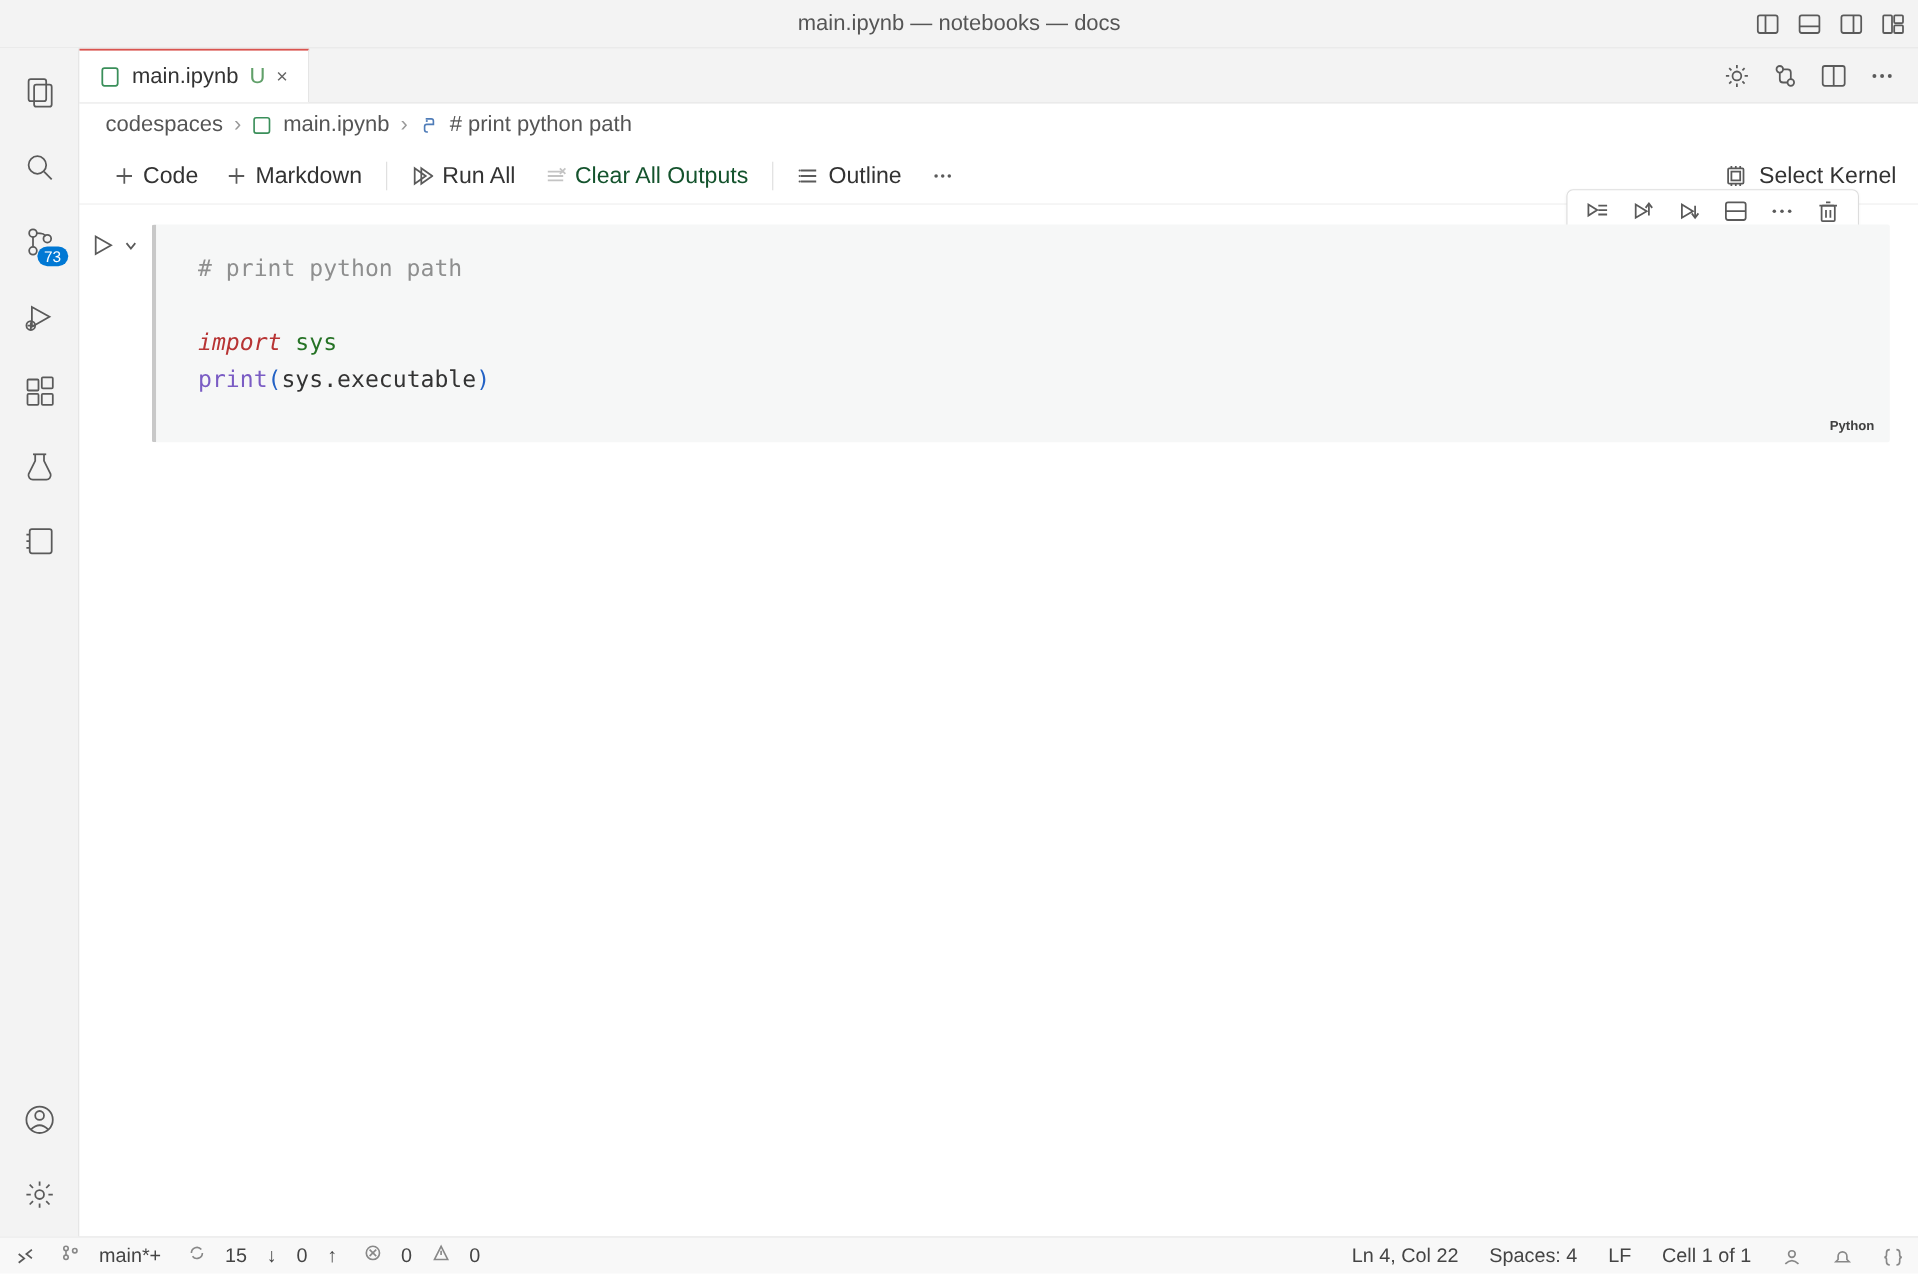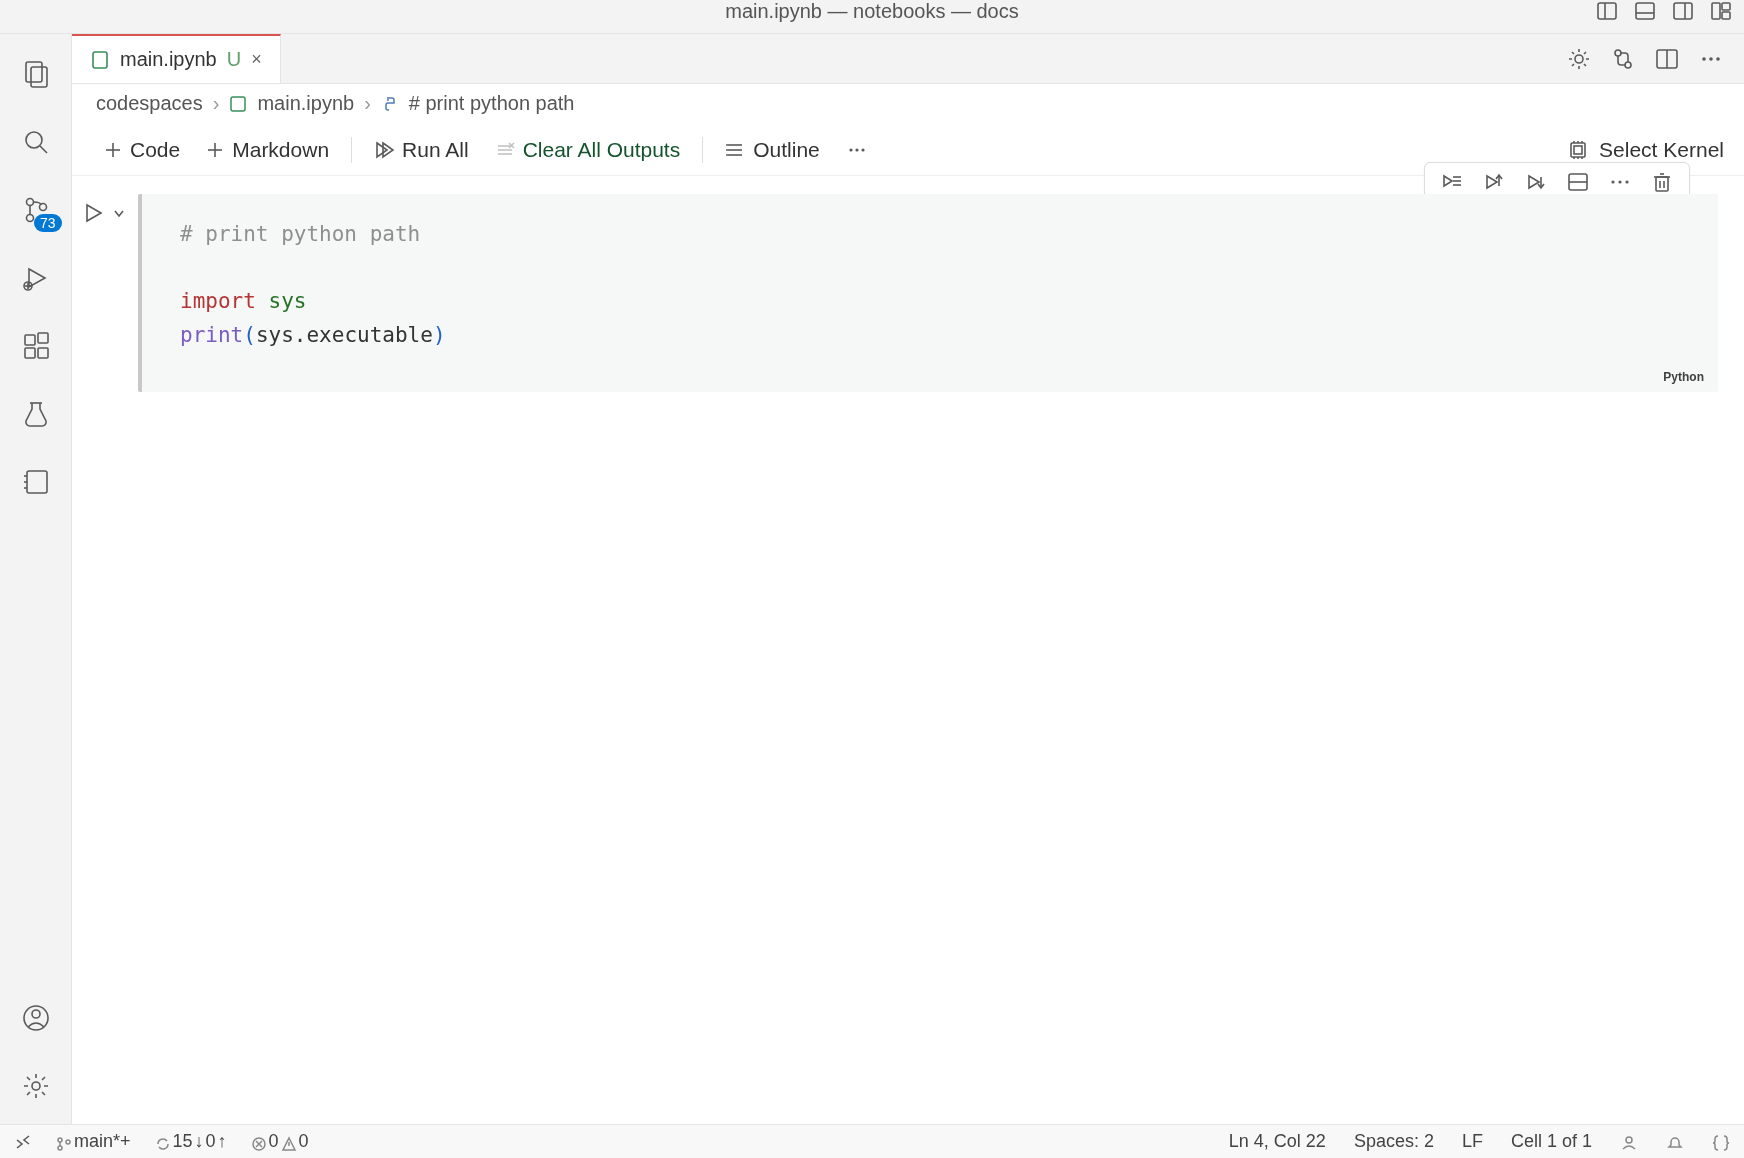--- a/index.html
+++ b/index.html
@@ -8,25 +8,25 @@
   font-size: 18px;
   color: #333;
   background: #ffffff;
   width: 1744px;
   height: 1158px;
   overflow: hidden;
   display: flex;
   flex-direction: column;
 }
 .titlebar {
-  height: 34px;
+  height: 44px;
   background: #f3f3f3;
   border-bottom: 1px solid #e5e5e5;
   display: flex;
-  align-items: flex-start;
+  align-items: center;
   justify-content: center;
   position: relative;
 }
 .titlebar-title { color: #555; font-size: 20px; }
 .titlebar-right {
   position: absolute;
   right: 12px;
   display: flex;
   gap: 16px;
 }
@@ -140,21 +140,21 @@
   position: relative;
   border-radius: 2px;
 }
 .code {
   font-family: "SF Mono", Monaco, Menlo, Consolas, monospace;
   font-size: 21px;
   line-height: 1.6;
   white-space: pre;
 }
 .c-comment { color: #6a9955; opacity: 0.85; color:#7d7d7d; }
-.c-keyword { color: #b73434; }
+.c-keyword { color: #b73434; font-style: italic; }
 .c-module { color: #267326; }
 .c-func { color: #7a5cc4; }
 .c-paren { color: #2362c5; }
 .c-attr { color: #333; }
 
 .cell-lang {
   position: absolute;
   right: 14px;
   bottom: 8px;
   color: #404040;
@@ -166,21 +166,21 @@
   height: 34px;
   background: #f8f8f8;
   border-top: 1px solid #e5e5e5;
   display: flex;
   align-items: center;
   padding: 0 14px;
   gap: 24px;
   font-size: 18px;
   color: #444;
 }
-.statusbar .sb-item { display: flex; align-items: flex-end; gap: 2px; cursor: pointer; }
+.statusbar .sb-item { display: flex; align-items: flex-start; gap: 18px; cursor: pointer; }
 .statusbar .sb-right { margin-left: auto; display: flex; align-items: center; gap: 28px; }
 
 svg { display: block; }
 .icon-stroke { stroke: #5a5a5a; stroke-width: 1.6; fill: none; }
 .icon-stroke-light { stroke: #888; stroke-width: 1.5; fill: none; }
 </style>
 </head>
 <body>
 
 <div class="titlebar">
@@ -519,21 +519,21 @@
       </svg>
     <span>0</span>
     <svg width="16" height="16">
         <polygon points="8,2 14,14 2,14" class="icon-stroke-light"></polygon>
         <line x1="8" y1="6" x2="8" y2="10" class="icon-stroke-light"></line>
       </svg>
     <span>0</span>
   </div>
   <div class="sb-right">
     <div class="sb-item">Ln 4, Col 22</div>
-    <div class="sb-item">Spaces: 2</div>
+    <div class="sb-item">Spaces: 4</div>
     <div class="sb-item">LF</div>
     <div class="sb-item">Cell 1 of 1</div>
     <div class="sb-item">
       <svg width="18" height="18">
           <circle cx="9" cy="7" r="3" class="icon-stroke-light"></circle>
           <path d="M3 16 q6 -6 12 0" class="icon-stroke-light"></path>
         </svg>
     </div>
     <div class="sb-item">
       <svg width="18" height="18">

